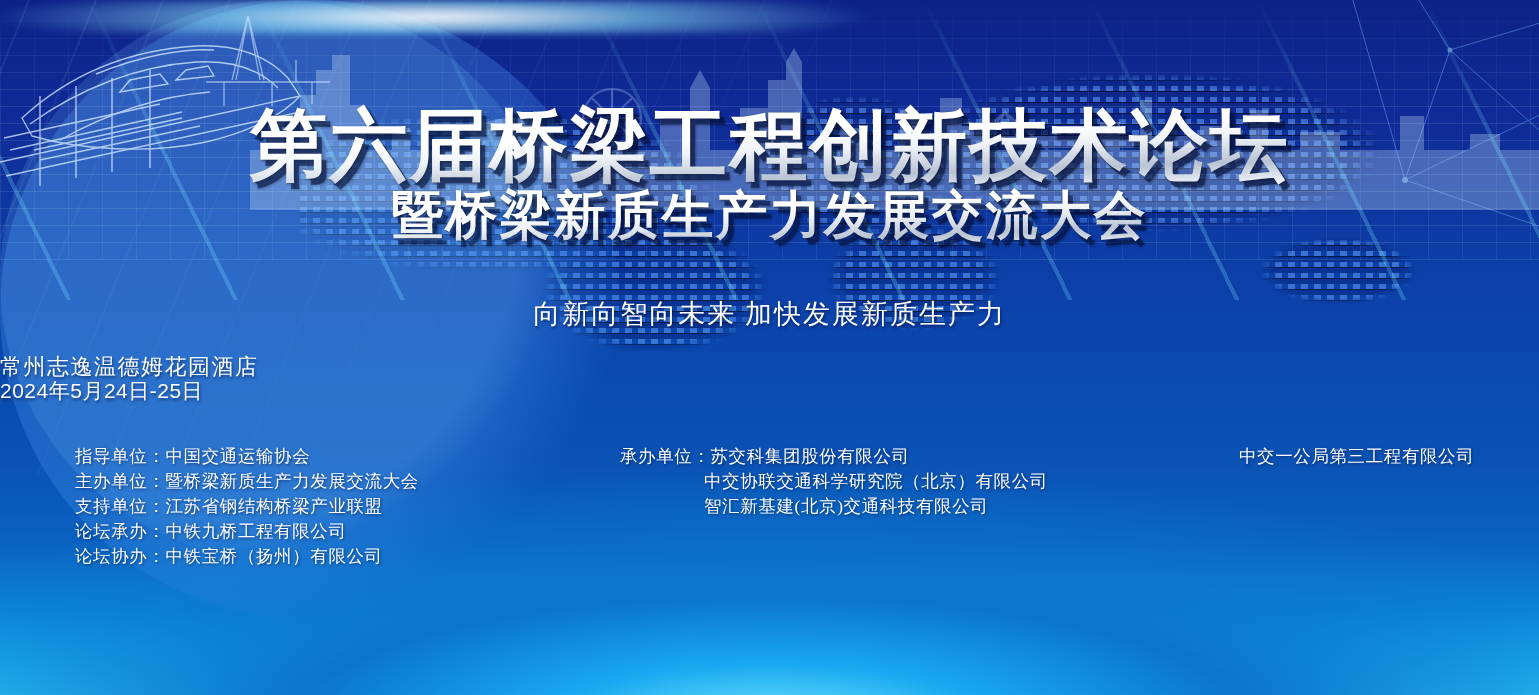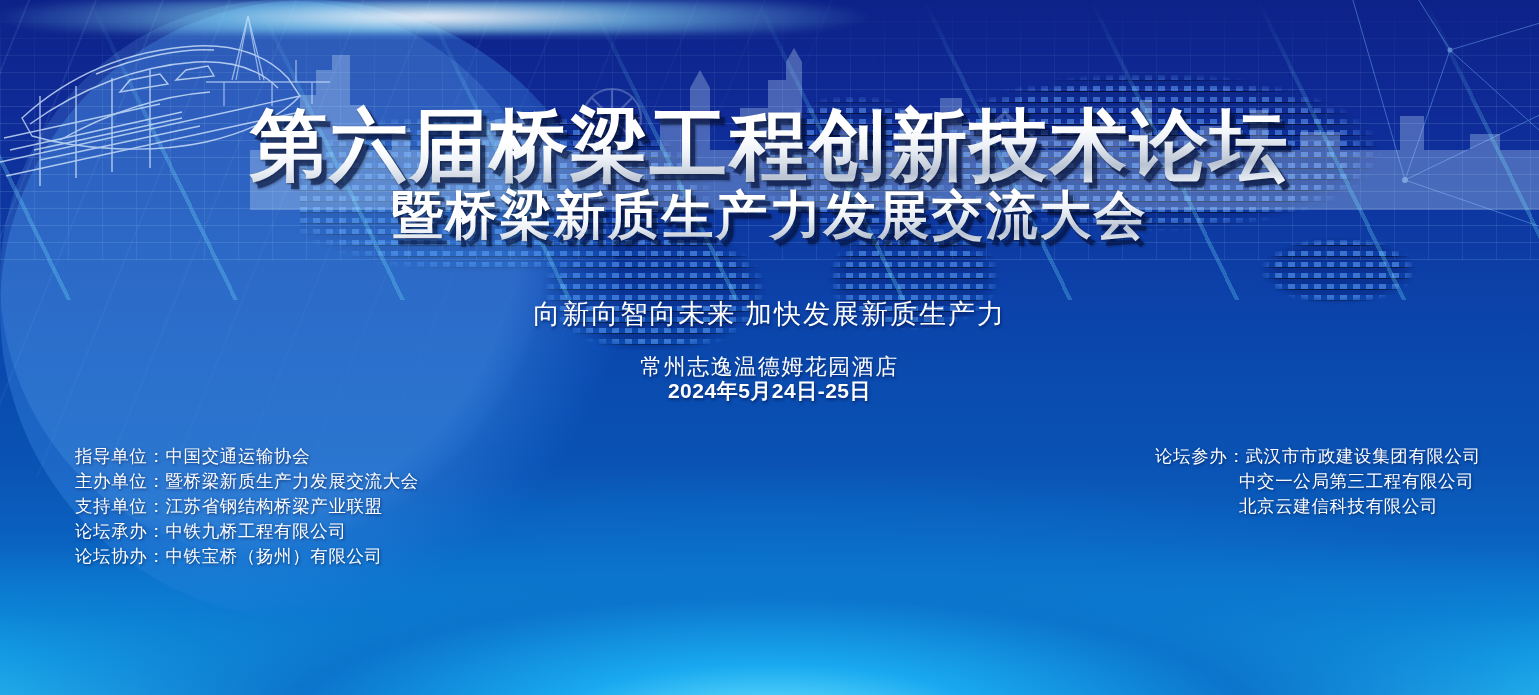--- a/index.html
+++ b/index.html
@@ -137,29 +137,29 @@
   .title-line.l2{font-size:52px;}
 
   .slogan{
     position:absolute;top:296px;left:0;width:100%;text-align:center;
     font-family:"Liberation Serif","DejaVu Serif",serif;
     font-size:27px;color:#ffffff;letter-spacing:2px;
     text-shadow:1px 2px 3px rgba(3,18,70,.6);
   }
 
   .venue{
-    position:absolute;top:352px;left:0;width:100%;text-align:center;
+    position:absolute;top:352px;left:0;width:100%;text-align:left;
     font-family:"Liberation Serif","DejaVu Serif",serif;
     font-size:22px;color:#ffffff;letter-spacing:1.5px;
     text-shadow:1px 2px 3px rgba(3,18,70,.6);
   }
   .date{
-    position:absolute;top:377px;left:0;width:100%;text-align:center;
+    position:absolute;top:377px;left:0;width:100%;text-align:left;
     font-family:"Liberation Sans","DejaVu Sans",sans-serif;
-    font-size:21px;font-weight:700;color:#ffffff;letter-spacing:.5px;
+    font-size:21px;font-weight:400;color:#ffffff;letter-spacing:.5px;
     text-shadow:1px 2px 3px rgba(3,18,70,.6);
   }
 
   .orgs{position:absolute;top:444px;left:0;width:100%;height:120px;}
   .org-col{
     position:absolute;
     font-family:"Liberation Serif","DejaVu Serif",serif;
     font-size:17.5px;
     line-height:25px;
     color:#ffffff;
@@ -283,22 +283,25 @@
     <div class="orgs">
 
       <div class="org-col left">
         <span class="org-row"><span>指导单位：</span><span>中国交通运输协会</span></span>
         <span class="org-row"><span>主办单位：</span><span>暨桥梁新质生产力发展交流大会</span></span>
         <span class="org-row"><span>支持单位：</span><span>江苏省钢结构桥梁产业联盟</span></span>
         <span class="org-row"><span>论坛承办：</span><span>中铁九桥工程有限公司</span></span>
         <span class="org-row"><span>论坛协办：</span><span>中铁宝桥（扬州）有限公司</span></span>
       </div>
 
+      <div class="org-col center">
+        <span class="org-row"><span>承办单位：</span><span>苏交科集团股份有限公司</span></span>
+        <span class="org-row org-indent">中交协联交通科学研究院（北京）有限公司</span>
+        <span class="org-row org-indent">智汇新基建(北京)交通科技有限公司</span>
+      </div>
 
       <div class="org-col right">
-        <span class="org-row"><span>论坛参办：</span><span>武汉市市政建设集团有限公司</span></span>
         <span class="org-row org-indent-r">中交一公局第三工程有限公司</span>
-        <span class="org-row org-indent-r">北京云建信科技有限公司</span>
       </div>
 
     </div>
   </div>
 </div>
 
 </body></html>

